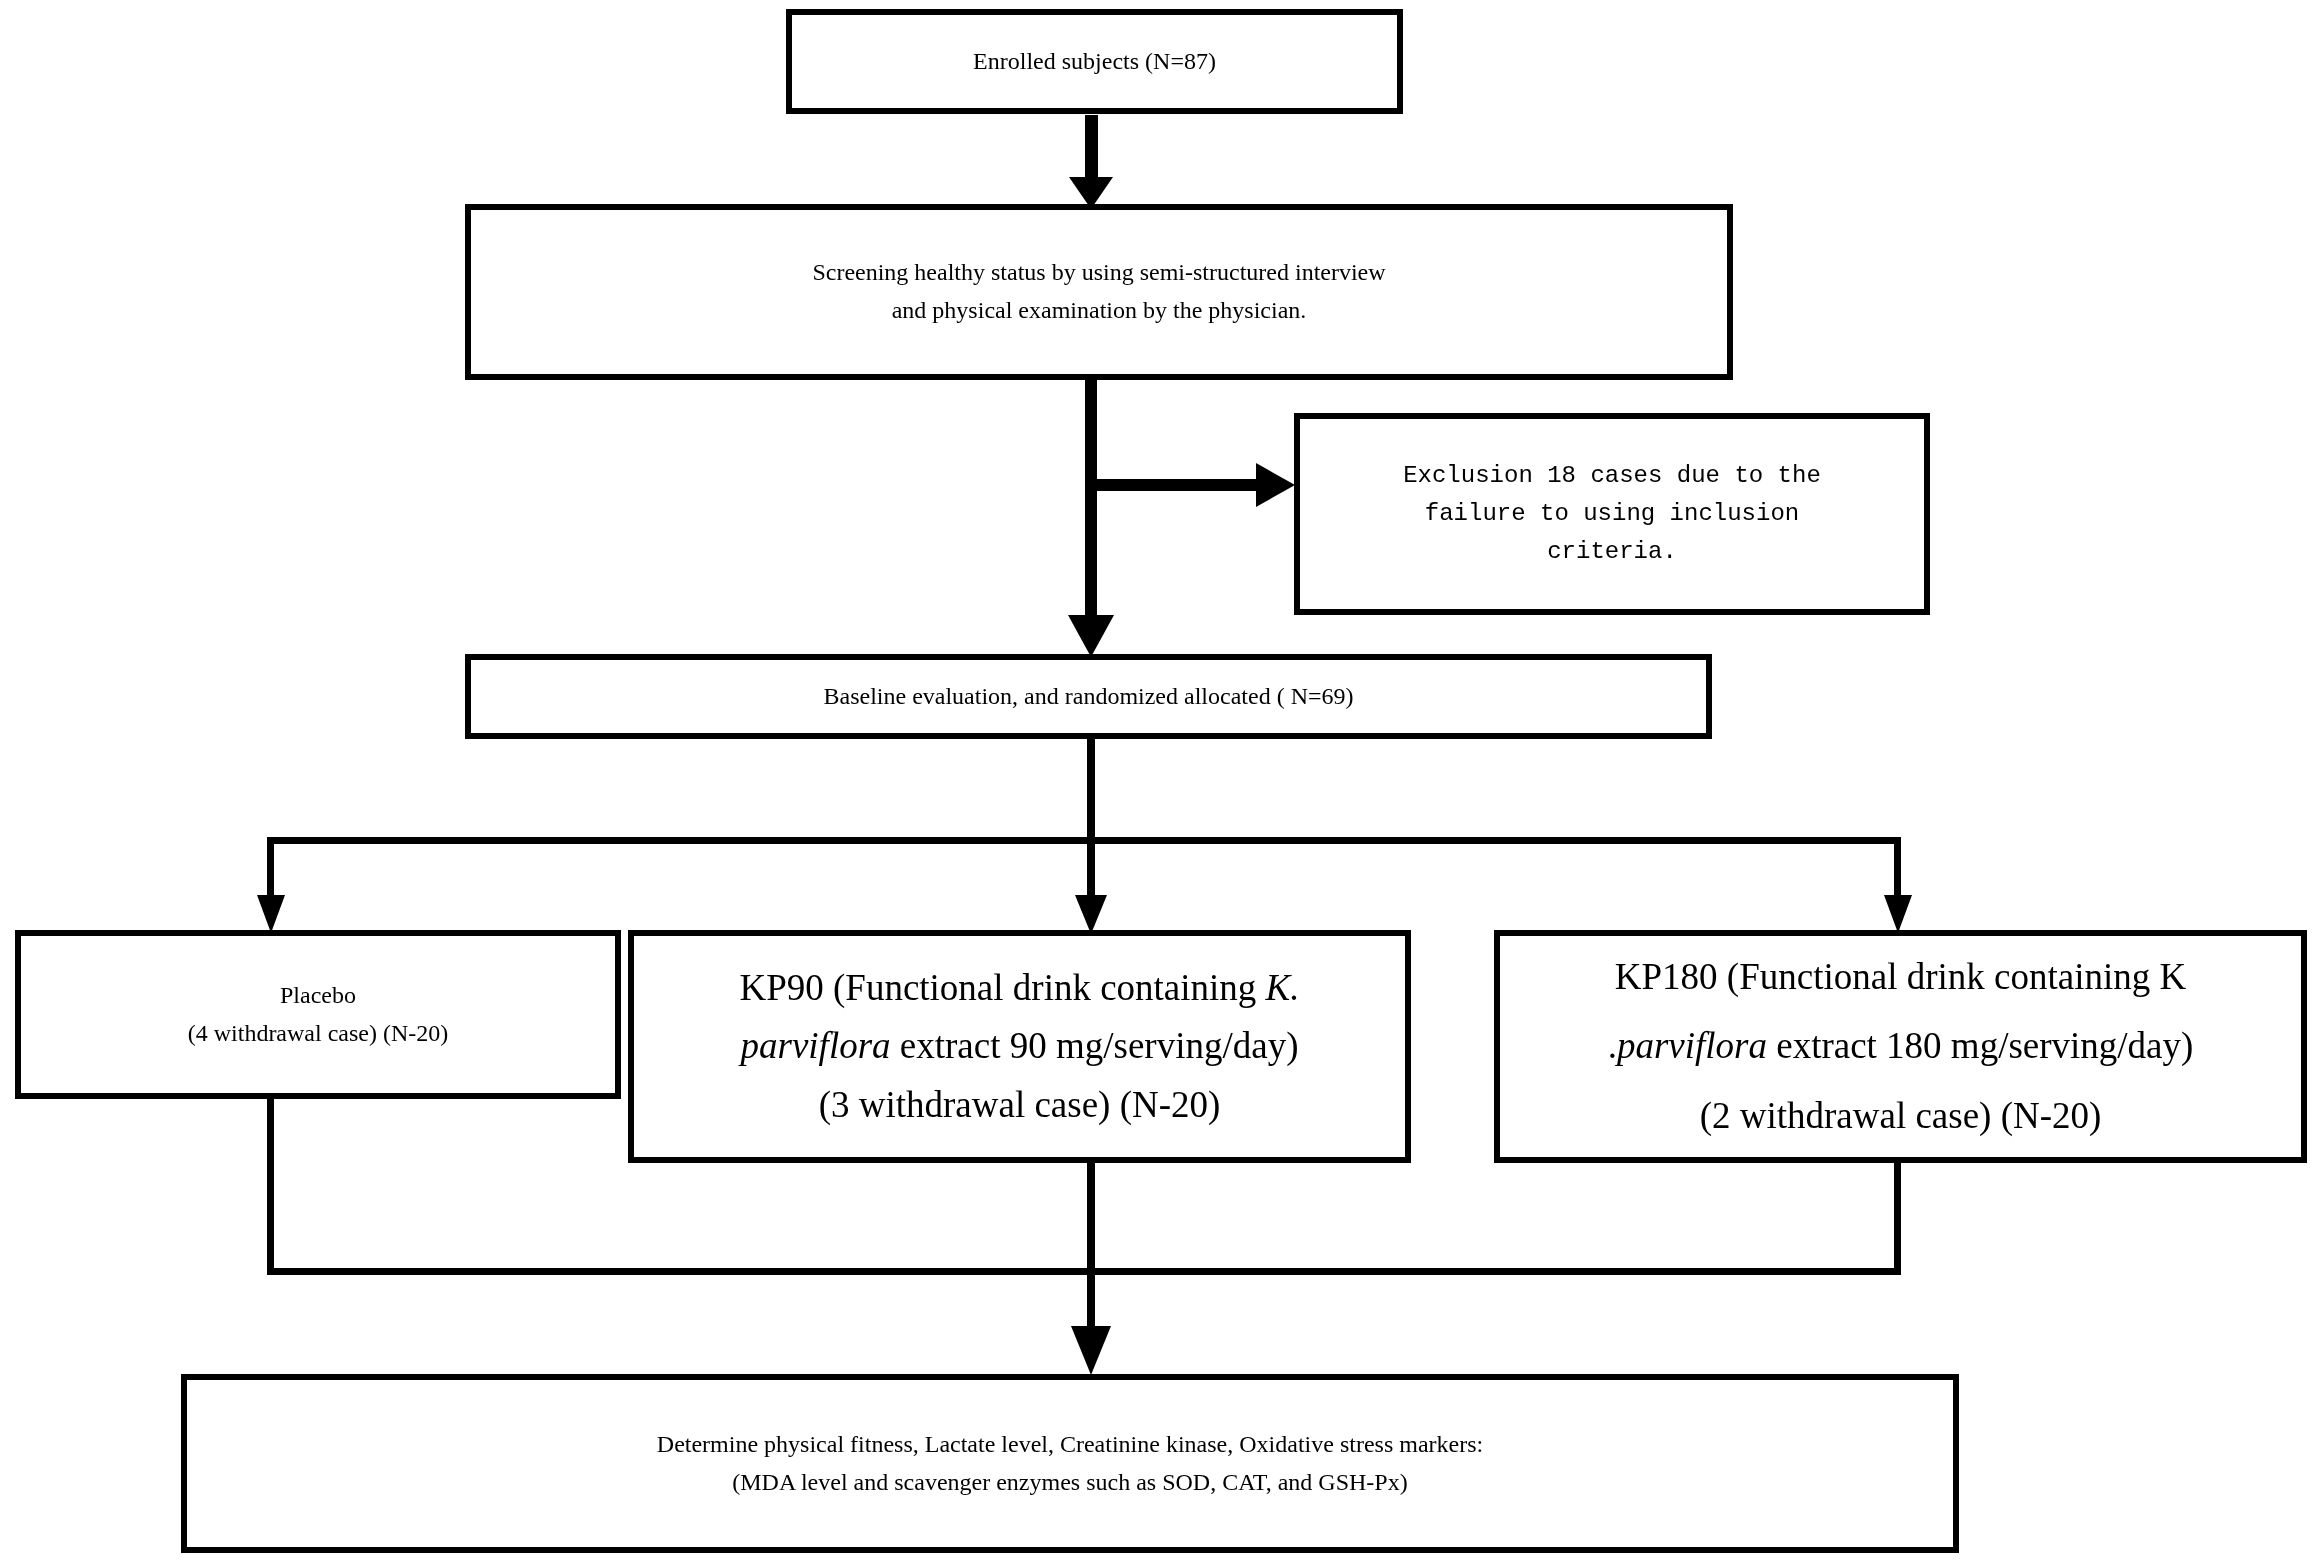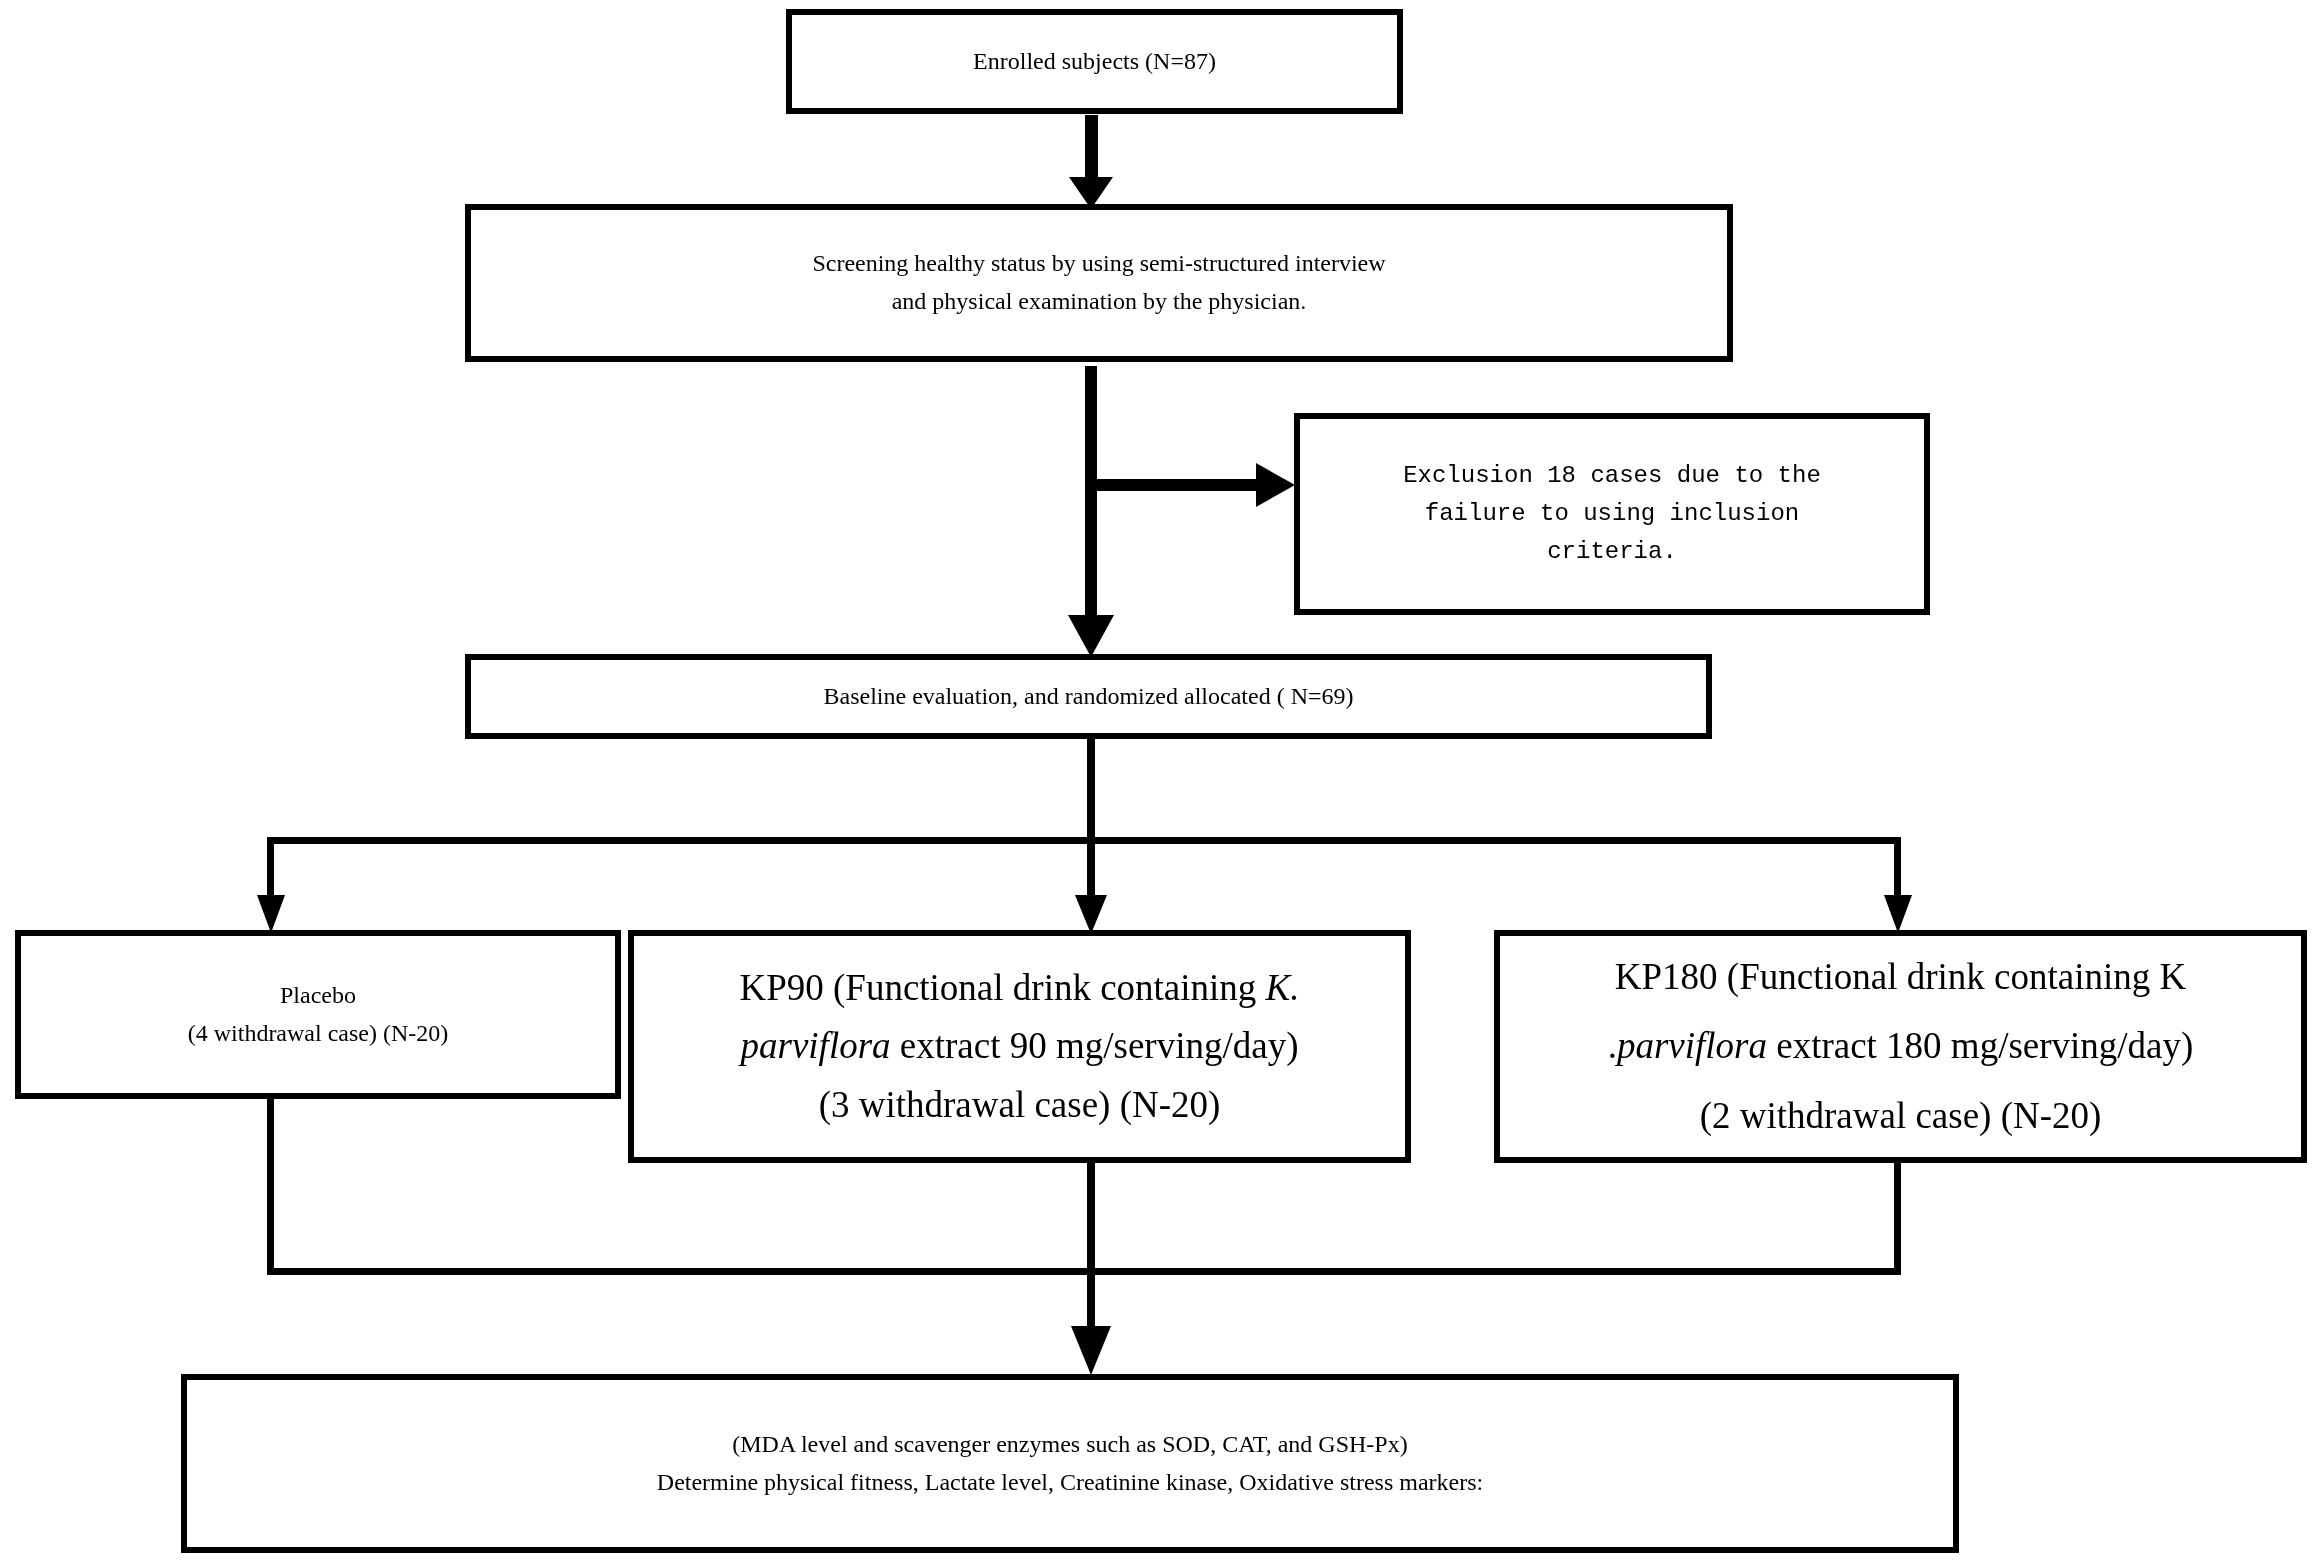--- a/index.html
+++ b/index.html
@@ -62,21 +62,21 @@
   }
   .arrow-right {
     position: absolute;
     width: 0;
     height: 0;
     z-index: 3;
   }
 
   
   #box-enrolled   { left:786px; top:9.4px;   width:617px;  height:105px; }
-  #box-screening  { left:465px;  top:204px;  width:1268px; height:158px; }
+  #box-screening  { left:465px;  top:204px;  width:1268px; height:176px; }
   #box-exclusion  { left:1294px; top:413px;  width:636px;  height:202px;font-family:Liberation Mono, monospace; }
   #box-baseline   { left:465px;  top:654px;  width:1247px; height:85px; }
   #box-placebo    { left:15px;   top:930px; width:606px;  height:169px; }
   #box-kp90       { left:628px;  top:930px; width:783px; height:233px; }
   #box-kp180      { left:1494px; top:930px; width:813px; height:233px;gap:11px; }
   #box-outcome    { left:181px;  top:1374px; width:1778px; height:179px; }
 </style>
 </head>
 <body>
 
@@ -112,22 +112,22 @@
     <span class="line">(3 withdrawal case) (N-20)</span>
   </div>
 
   <div class="node sm" id="box-kp180">
     <span class="line"><span>KP180 (Functional drink containing </span><span>K</span></span>
     <span class="line"><span>.</span><span class="ital">parviflora</span><span> extract  180 mg/serving/day)</span></span>
     <span class="line">(2 withdrawal case) (N-20)</span>
   </div>
 
   <div class="node" id="box-outcome">
+    <span class="line">Determine physical fitness, Lactate level, Creatinine kinase, Oxidative stress markers:</span>
     <span class="line">(MDA level and scavenger enzymes such as SOD, CAT, and GSH-Px)</span>
-    <span class="line">Determine physical fitness, Lactate level, Creatinine kinase, Oxidative stress markers:</span>
   </div>
 
   <div class="vline" style="left:1085px; top:115px; width:13px; height:67px;"></div>
   <div class="arrow-down" style="left:1069px; top:177px; border-left:22px solid transparent; border-right:22px solid transparent; border-top:32px solid #000000;"></div>
 
   <div class="vline" style="left:1085px; top:366px; width:11.5px; height:256px;"></div>
   <div class="arrow-down" style="left:1068px; top:615px; border-left:23.6px solid transparent; border-right:23.6px solid transparent; border-top:42px solid #000000;"></div>
 
   <div class="hline" style="left:1093px; top:479px; width:169px; height:11.5px;"></div>
   <div class="arrow-right" style="left:1256px; top:463px; border-top:22px solid transparent; border-bottom:22px solid transparent; border-left:39px solid #000000;"></div>

